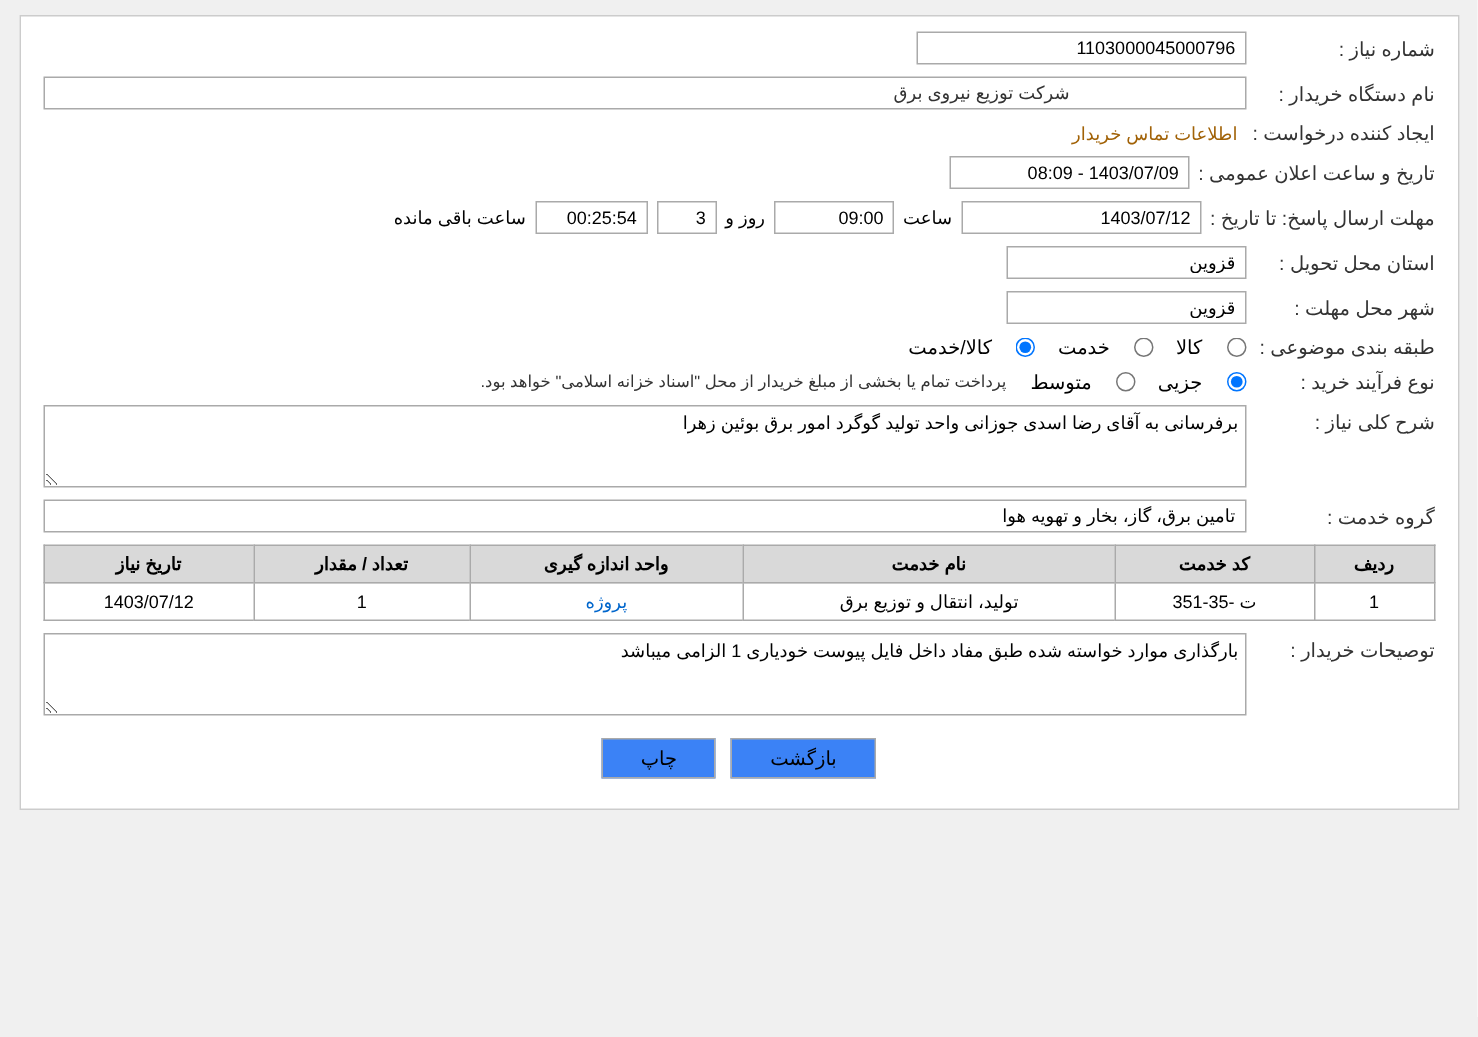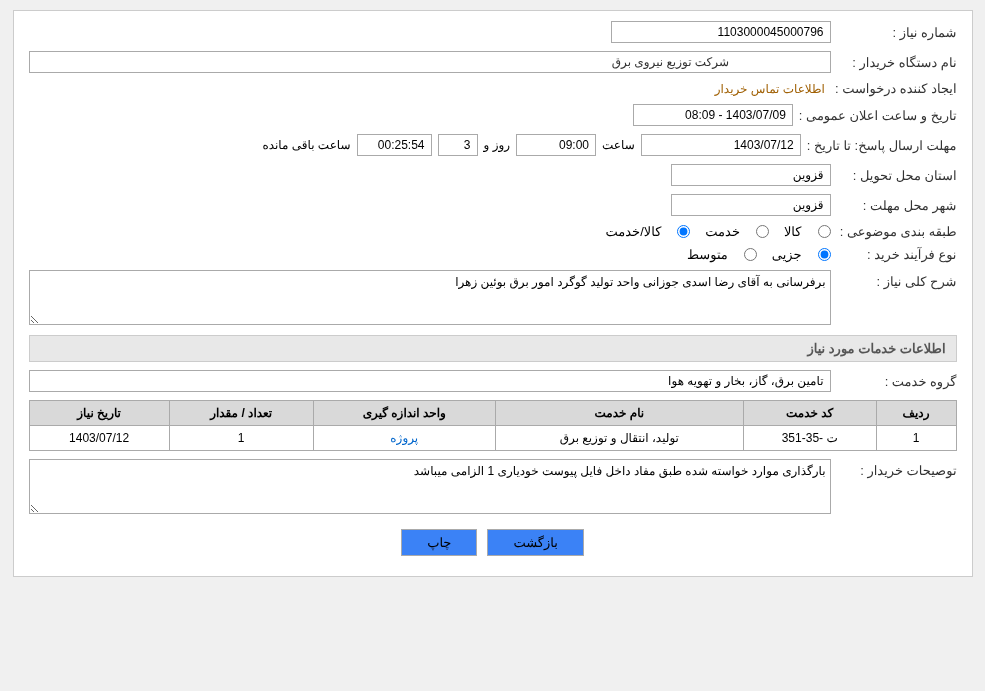--- a/index.html
+++ b/index.html
@@ -124,21 +124,21 @@
   <div class="content">
 
     <div class="row">
       <span class="label">شماره نیاز :</span>
       <input type="text" class="input-wide" value="1103000045000796" readonly="" style="">
     </div>
 
     <div class="row">
       <span class="label">نام دستگاه خریدار :</span>
       <input type="text" class="input-full" value="" style="flex: 1 1 0%;" readonly="">
-      <span style="position:absolute; right:256px; font-size:12px; color:#333; pointer-events:none;">شرکت توزیع نیروی برق</span>
+      <span style="position:absolute; right:272px; font-size:12px; color:#333; pointer-events:none;">شرکت توزیع نیروی برق</span>
     </div>
 
     <div class="row">
       <span class="label">ایجاد کننده درخواست :</span>
       <span class="link-blue" style="font-size:12px; margin-right:4px;">اطلاعات تماس خریدار</span>
     </div>
 
     <div class="row">
       <span class="label">تاریخ و ساعت اعلان عمومی :</span>
       <input type="text" class="input-medium" value="1403/07/09 - 08:09" readonly="" style="">
@@ -188,28 +188,28 @@
       <div class="radio-group">
         <div class="radio-item">
           <input type="radio" name="purchase" checked="" style="">
           <span>جزیی</span>
         </div>
         <div class="radio-item">
           <input type="radio" name="purchase" style="">
           <span>متوسط</span>
         </div>
       </div>
+      <span style="font-size:11px; color:#333; margin-right:10px;">پرداخت تمام یا بخشی از مبلغ خریدار از محل "اسناد خزانه اسلامی" خواهد بود.</span>
     </div>
 
     <div class="row" style="align-items: flex-start; margin-top: 6px;">
       <span class="label" style="margin-top:4px;">شرح کلی نیاز :</span>
       <textarea class="textarea-field" readonly="" style="">برفرسانی به آقای رضا اسدی جوزانی واحد تولید گوگرد امور برق بوئین زهرا</textarea>
     </div>
 
-    <div class="section-title">اطلاعات خدمات مورد نیاز</div>
 
     <div class="row">
       <span class="label">گروه خدمت :</span>
       <input type="text" style="flex: 1 1 0%;" value="تامین برق، گاز، بخار و تهویه هوا" readonly="">
     </div>
 
     <table class="service-table">
       <thead>
         <tr>
           <th>ردیف</th>

